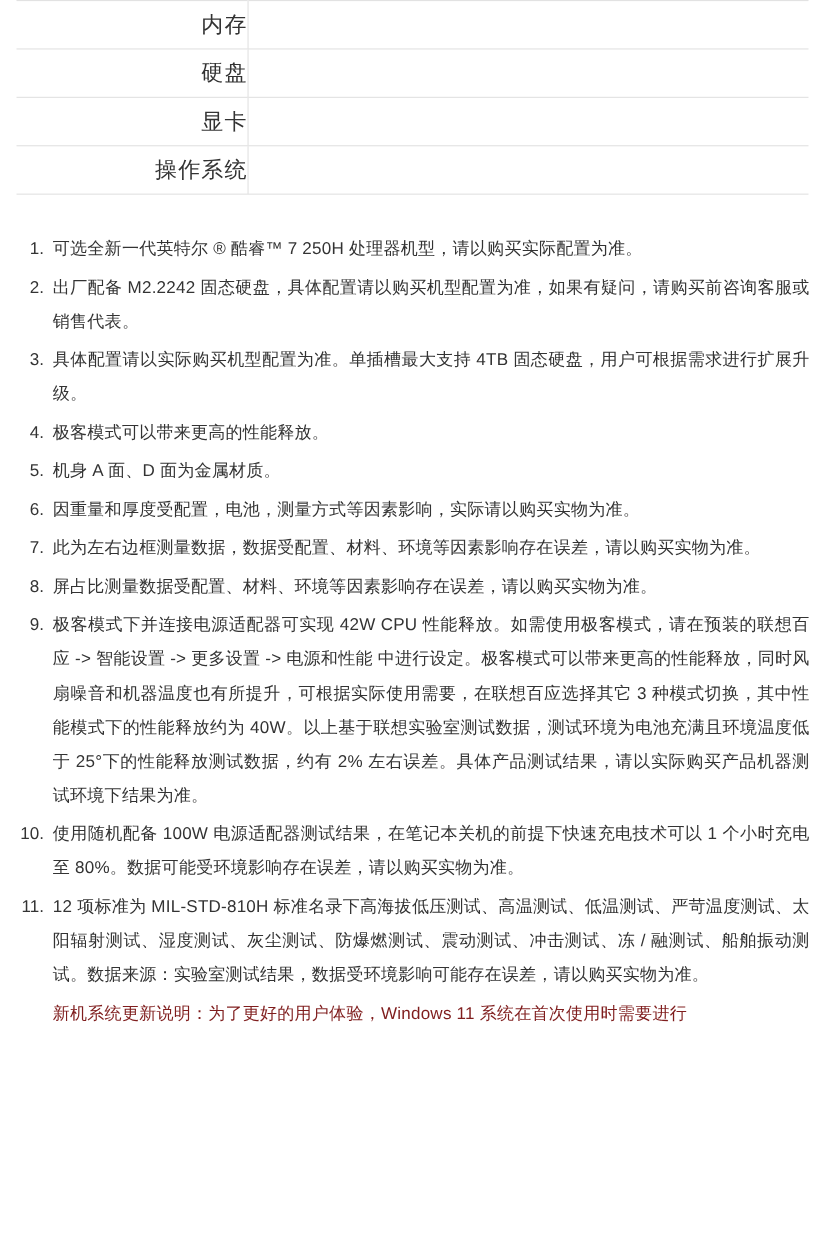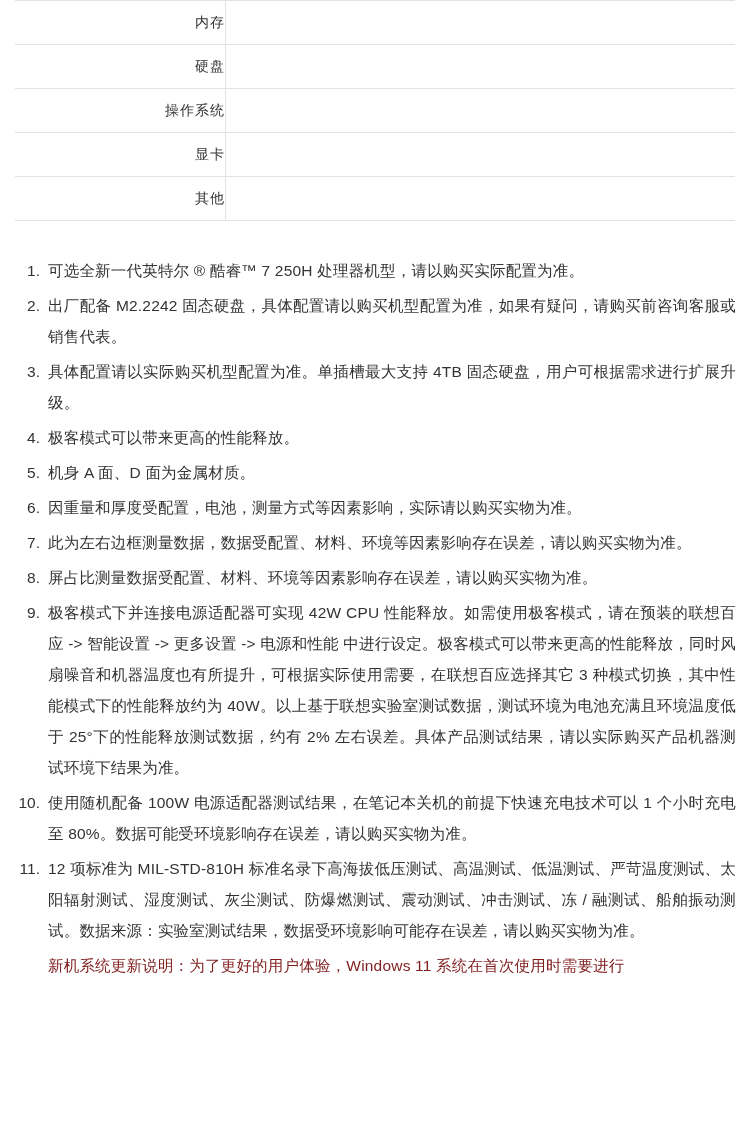--- a/index.html
+++ b/index.html
@@ -34,21 +34,21 @@
     padding: 0;
     vertical-align: middle;
   }
   .spec-table tr:first-child td {
     border-top: 1px solid #e2e2e2;
   }
   .spec-label {
     width: 210px;
     text-align: right;
     padding-right: 18px;
-    font-size: 14px;
+    font-size: 20px;
     color: #333333;
     letter-spacing: 1px;
   }
   .spec-divider {
     width: 1px;
     background: #e2e2e2;
     padding: 0;
     border-bottom: 1px solid #e2e2e2;
   }
   .spec-value {
@@ -103,31 +103,26 @@
         <td class="spec-label">内存</td>
         <td class="spec-divider"></td>
         <td class="spec-value"></td>
       </tr>
       <tr>
         <td class="spec-label">硬盘</td>
         <td class="spec-divider"></td>
         <td class="spec-value"></td>
       </tr>
       <tr>
-        <td class="spec-label">操作系统</td>
-        <td class="spec-divider"></td>
-        <td class="spec-value"></td>
-      </tr>
-      <tr>
         <td class="spec-label">显卡</td>
         <td class="spec-divider"></td>
         <td class="spec-value"></td>
       </tr>
       <tr>
-        <td class="spec-label">其他</td>
+        <td class="spec-label">操作系统</td>
         <td class="spec-divider"></td>
         <td class="spec-value"></td>
       </tr>
     </tbody>
   </table>
 
   <div class="fade-clip">
     <ol class="notes">
       <li class="note">
         <span class="note-num">1.</span>

